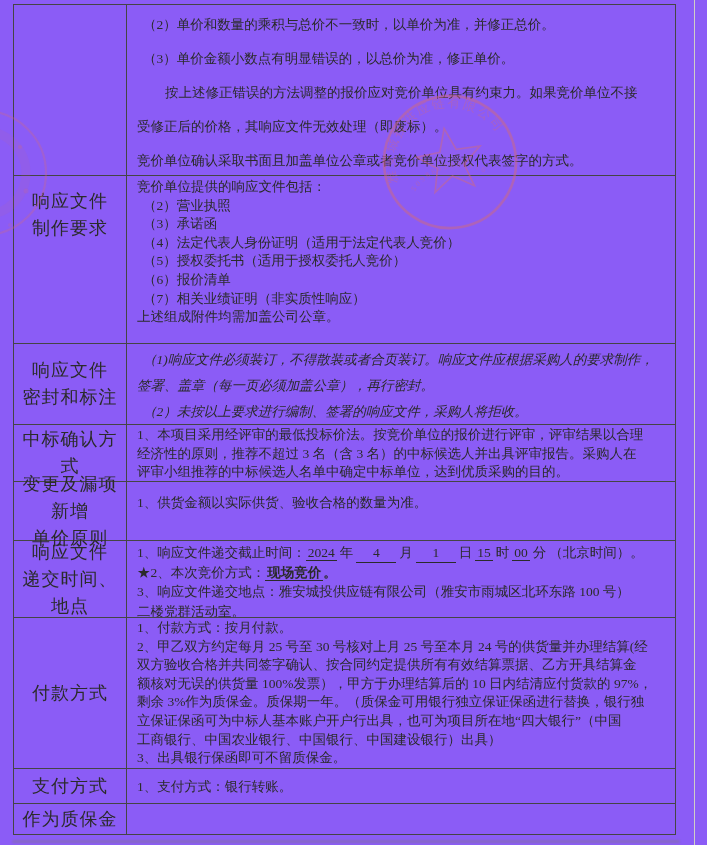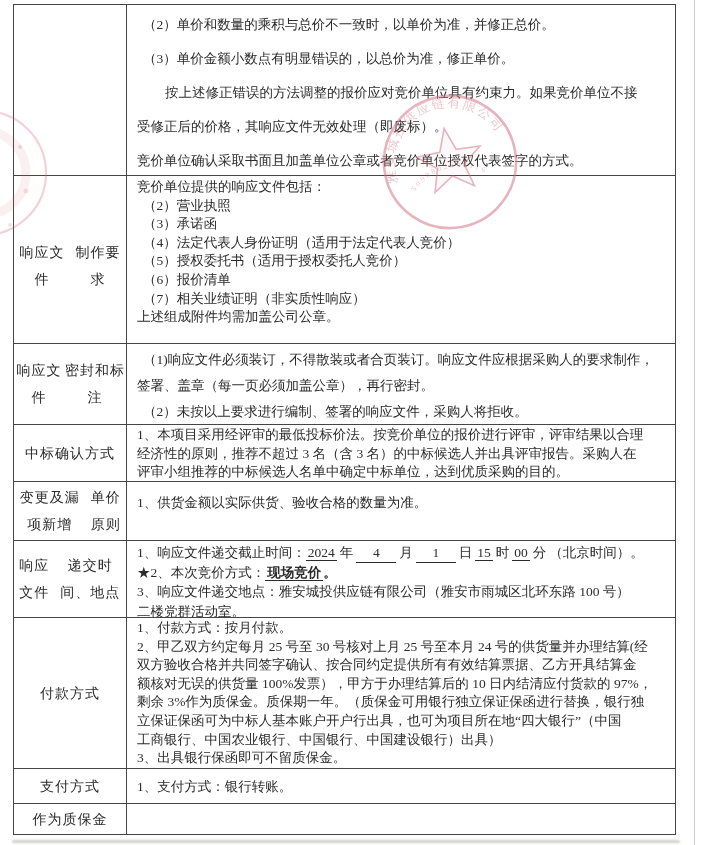--- a/index.html
+++ b/index.html
@@ -1,42 +1,42 @@
 <!DOCTYPE html>
 <html><head>
 <meta charset="utf-8">
 <style>
   * { margin:0; padding:0; box-sizing:border-box; }
   html,body { background:#e9e9e6; }
   .page {
     position:relative; width:707px; height:845px; margin:0 auto;
-    background:#ffffff; overflow:hidden;
+    background:#8b5cf6; overflow:hidden;
     font-family:"Liberation Serif","DejaVu Serif",serif;
     color:#2b2b2b;
   }
   .doc-table {
     position:absolute; left:13px; top:4px; width:663px;
     border:1px solid #454545;
   }
   .row { display:flex; border-bottom:1px solid #454545; }
   .row:last-child { border-bottom:none; }
   .hcell {
     width:113px; border-right:1px solid #454545; flex:none;
-    display:flex; flex-direction:row; align-items:center; justify-content:center;
-    text-align:center; font-size:14px; line-height:27px; letter-spacing:1px;
+    display:flex; flex-direction:column; align-items:center; justify-content:center;
+    text-align:center; font-size:18px; line-height:27px; letter-spacing:1px;
   }
   .ccell { flex:1; padding:2px 6px 0 10px; font-size:13.5px; overflow:hidden; }
   .line { white-space:nowrap; }
   .indent1 { text-indent:6px; }
   .indent2 { text-indent:28px; }
 
   .r0 { height:171px; } .r0 .ccell { line-height:34px; padding-top:3px; }
   .r1 { height:168px; } .r1 .ccell { line-height:18.6px; padding-top:2px; }
   .r1 .hcell { justify-content:flex-start; padding-top:12px; }
-  .r2 { height:81px;  } .r2 .ccell { line-height:26px; padding-top:3px; }
+  .r2 { height:81px;  } .r2 .ccell { line-height:26px; padding-top:3px;font-style:italic; }
   .r3 { height:57px;  } .r3 .ccell { line-height:18.5px; padding-top:1px; }
   .r4 { height:59px;  } .r4 .ccell { line-height:19px; padding-top:11px; }
   .r5 { height:77px;  } .r5 .ccell { line-height:19.2px; padding-top:2px; }
   .r6 { height:151px; } .r6 .ccell { line-height:18.6px; padding-top:1px; }
   .r7 { height:35px;  } .r7 .ccell { display:flex; align-items:center; }
   .r8 { height:30px;  } .r8 .ccell { display:flex; align-items:center; }
 
   .u { border-bottom:1px solid #2b2b2b; padding:0 2px; }
   .blank { display:inline-block; min-width:40px; text-align:center;
            border-bottom:1px solid #2b2b2b; }

